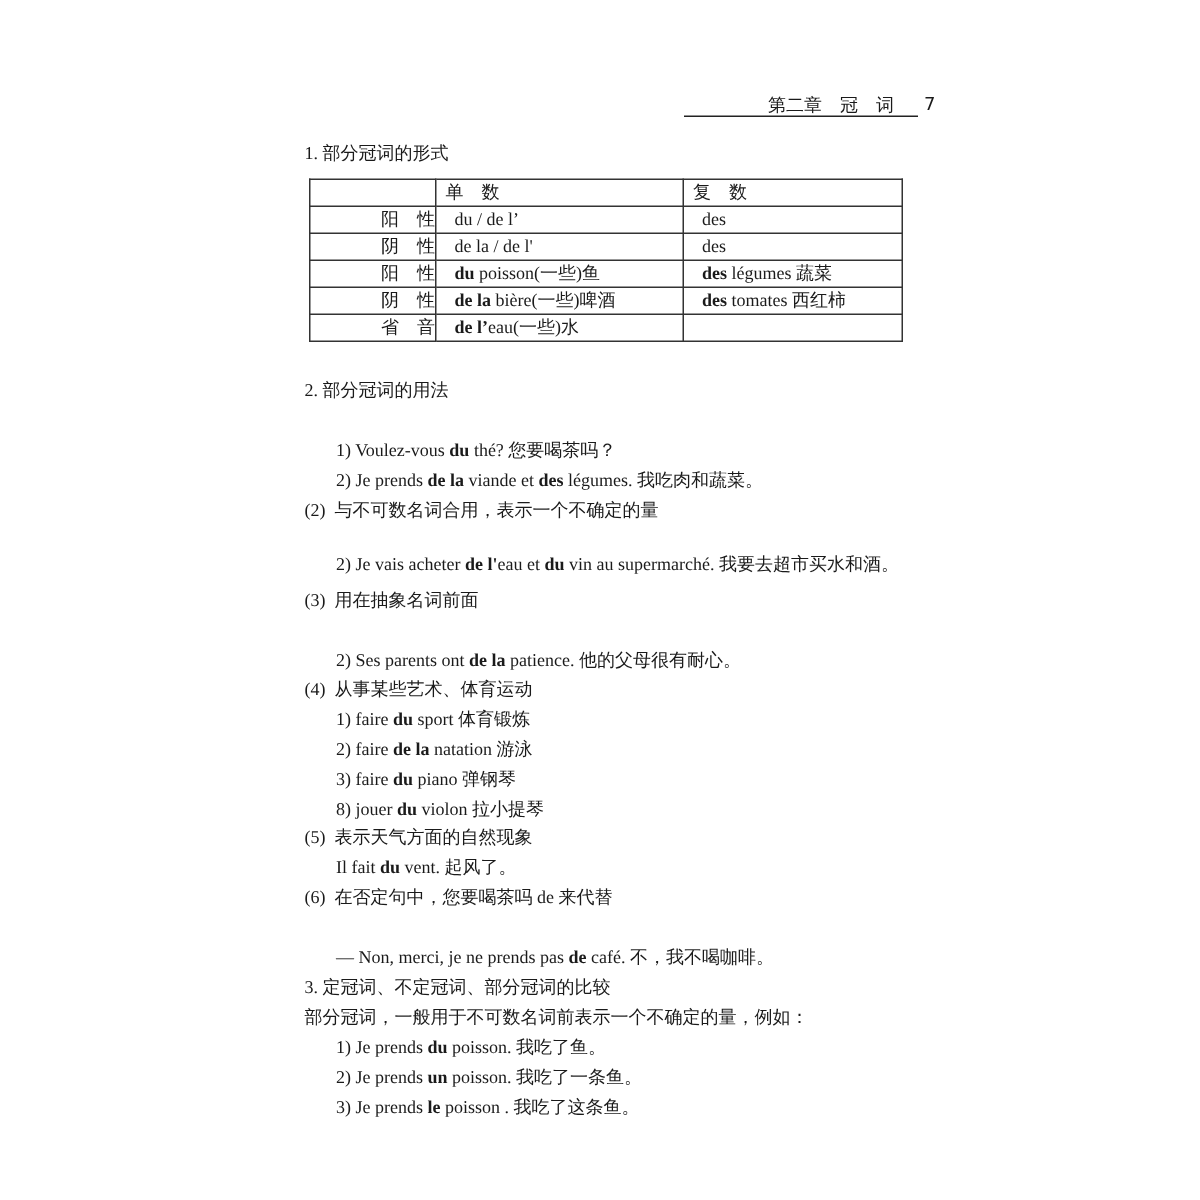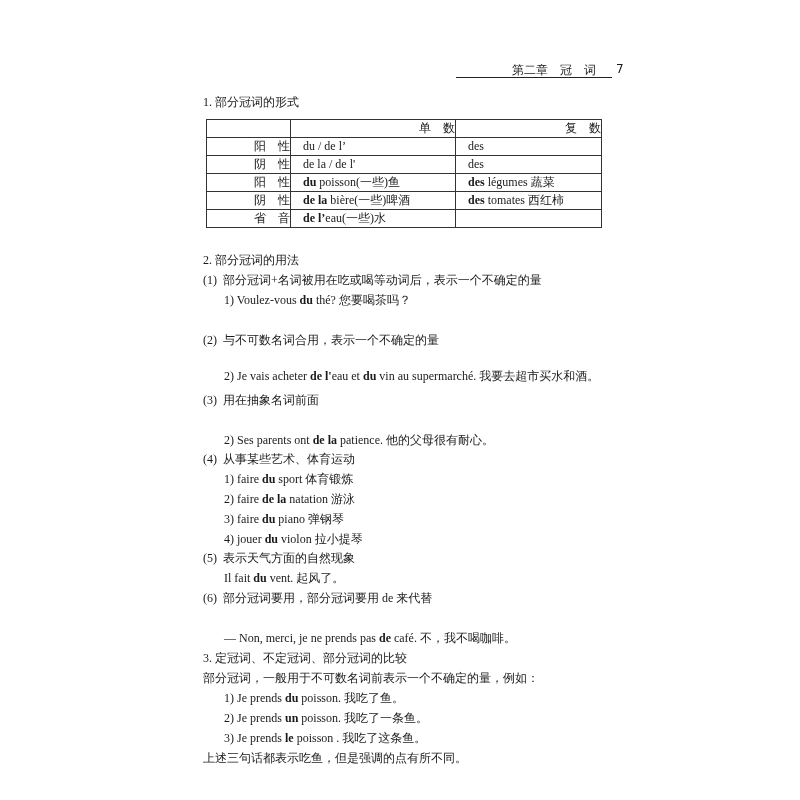--- a/index.html
+++ b/index.html
@@ -19,21 +19,21 @@
   .sec { left: 203px; }
   b { font-weight: bold; }
 
   table.forms { position: absolute; left: 206px; top: 119px; border-collapse: collapse;
                 font-size: 12px; }
   table.forms td { border: 1px solid #333; height: 17px; padding: 0 0 0 6px; vertical-align: middle;
                    white-space: nowrap; }
   table.forms td.c1 { width: 77px; text-align: right; }
   table.forms td.c2 { width: 152px; padding-left: 12px; }
   table.forms td.c3 { width: 133px; padding-left: 12px; margin-left: 40px; }
-  table.forms tr.head td.c2, table.forms tr.head td.c3 { padding-left: 6px; text-align: right; }
+  table.forms tr.head td.c2, table.forms tr.head td.c3 { padding-left: 6px; }
 </style>
 </head>
 <body>
 
 <div class="page">
 
   <div class="running-head">
     <span class="chapter">第二章　冠　词</span>
     <span class="pnum">7</span>
     <div class="rule"></div>
@@ -71,41 +71,40 @@
     <tr>
       <td class="c1">省　音</td>
       <td class="c2"><b>de l’</b><span>eau(一些)水</span></td>
       <td class="c3"><b></b><span></span></td>
     </tr>
   </tbody>
     </table>
 
   <div class="line sec" style="top:252px">2. 部分冠词的用法</div>
 
-  <div class="line sec" style="top:272px"><span>(1)</span>&nbsp; <span>部分冠词+名词被用在吃或喝等动词后，表示一个不确定的量</span></div>
   <div class="line ind" style="top:292px"><span>1) Voulez-vous </span><b>du</b><span> thé?  您要喝茶吗？</span><b></b><span></span></div>
+  <div class="line ind" style="top:312px"><span>2) Je prends </span><b>de la</b><span> viande et </span><b>des</b><span> légumes.  我吃肉和蔬菜。</span></div>
 
   <div class="line sec" style="top:332px"><span>(2)</span>&nbsp; <span>与不可数名词合用，表示一个不确定的量</span></div>
   <div class="line ind" style="top:368px"><span>2) Je vais acheter </span><b>de l'</b><span>eau et </span><b>du</b><span> vin au supermarché.  我要去超市买水和酒。</span></div>
 
   <div class="line sec" style="top:392px"><span>(3)</span>&nbsp; <span>用在抽象名词前面</span></div>
   <div class="line ind" style="top:432px"><span>2) Ses parents ont </span><b>de la</b><span> patience.  他的父母很有耐心。</span></div>
 
   <div class="line sec" style="top:451px"><span>(4)</span>&nbsp; <span>从事某些艺术、体育运动</span></div>
   <div class="line ind" style="top:471px"><span>1) faire </span><b>du</b><span> sport  体育锻炼</span></div>
   <div class="line ind" style="top:491px"><span>2) faire </span><b>de la</b><span> natation  游泳</span></div>
   <div class="line ind" style="top:511px"><span>3) faire </span><b>du</b><span> piano  弹钢琴</span></div>
-  <div class="line ind" style="top:531px"><span>4) jouer </span><b>du</b><span> violon 拉小提琴</span></div>
+  <div class="line ind" style="top:531px"><span>8) jouer </span><b>du</b><span> violon 拉小提琴</span></div>
 
   <div class="line sec" style="top:550px"><span>(5)</span>&nbsp; <span>表示天气方面的自然现象</span></div>
   <div class="line ind" style="top:570px"><span>Il fait </span><b>du</b><span> vent.  起风了。</span></div>
 
-  <div class="line sec" style="top:590px"><span>(6)</span>&nbsp; <span>部分冠词要用，部分冠词要用 de 来代替</span></div>
+  <div class="line sec" style="top:590px"><span>(6)</span>&nbsp; <span>在否定句中，您要喝茶吗 de 来代替</span></div>
   <div class="line ind" style="top:630px"><span>— Non, merci, je ne prends pas </span><b>de</b><span> café.  不，我不喝咖啡。</span></div>
 
   <div class="line sec" style="top:650px">3. 定冠词、不定冠词、部分冠词的比较</div>
   <div class="line sec" style="top:670px">部分冠词，一般用于不可数名词前表示一个不确定的量，例如：</div>
   <div class="line ind" style="top:690px"><span>1) Je prends </span><b>du</b><span> poisson.  我吃了鱼。</span></div>
   <div class="line ind" style="top:710px"><span>2) Je prends </span><b>un</b><span> poisson.  我吃了一条鱼。</span></div>
   <div class="line ind" style="top:730px"><span>3) Je prends </span><b>le</b><span> poisson .  我吃了这条鱼。</span></div>
-  <div class="line sec" style="top:750px">上述三句话都表示吃鱼，但是强调的点有所不同。</div>
 
 </div>
 
 </body></html>

